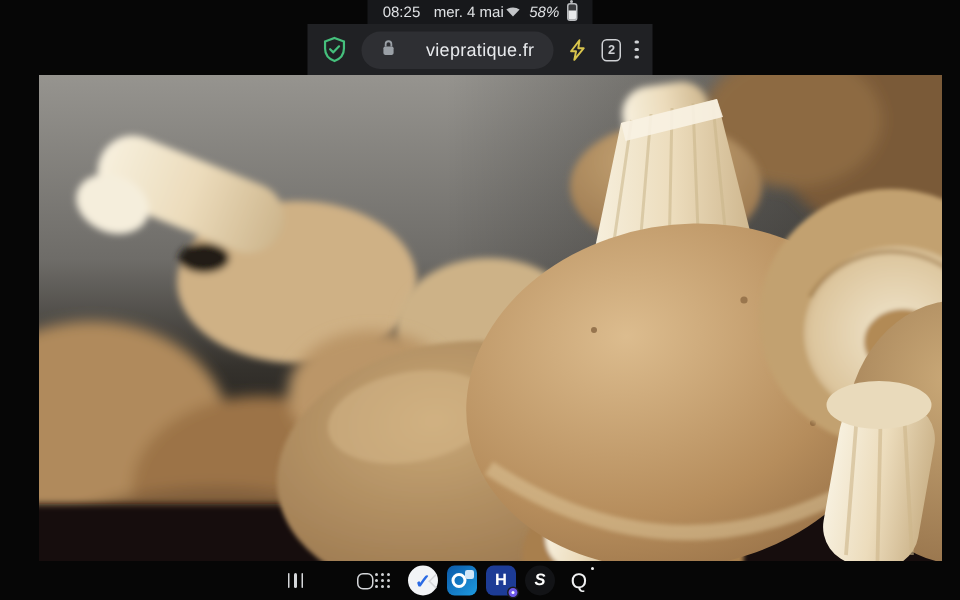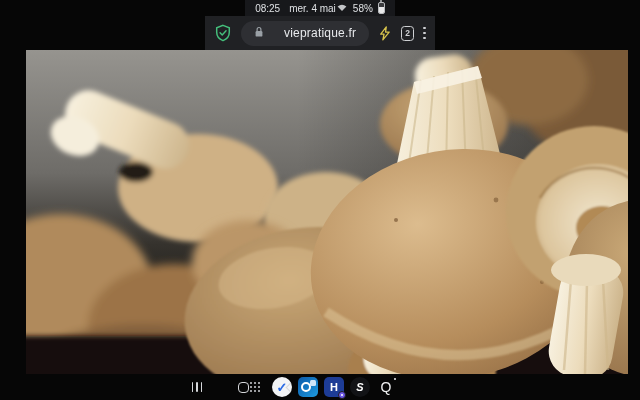--- a/index.html
+++ b/index.html
@@ -3,21 +3,21 @@
 <meta charset="utf-8">
 <style>
   * { margin:0; padding:0; box-sizing:border-box; }
   html,body { background:#000; }
   body { font-family:"Liberation Sans", sans-serif; }
   .screen { width:640px; height:400px; display:flex; flex-direction:column; background:#060606; overflow:hidden; position:relative;align-items:center; }
 
   
   .status-bar { height:16px; background:#17181b; color:#dfe1e4; display:flex; align-items:center; justify-content:space-between; padding:0 10px; font-size:10px; }
   .sb-left { display:flex; gap:9px; align-items:center; }
-  .sb-right { display:flex; gap:5px; align-items:center; }
+  .sb-right { display:flex; gap:5px; align-items:center;font-style:italic; }
   .battery-shell { width:7px; height:12px; border:1px solid #b9bbbe; border-radius:2px; position:relative; background:#3a3b3e; }
   .battery-shell::before { content:""; position:absolute; top:-3px; left:1.5px; width:2px; height:2px; background:#b9bbbe; border-radius:1px; }
   .battery-fill { position:absolute; bottom:0; left:0; right:0; height:58%; background:#e8e9ea; border-radius:0 0 1px 1px; }
 
   
   .toolbar { height:34px; background:#202124; display:flex; align-items:center; padding:0 9px; gap:9px; }
   .icon-btn { border:none; background:none; padding:0; cursor:pointer; display:flex; align-items:center; justify-content:center; }
   .url-pill { flex:1; height:25px; background:#2e2f33; border-radius:13px; display:flex; align-items:center; gap:20px; padding:0 13px; border:none; cursor:pointer; }
   .url-text { color:#e8eaed; font-size:12px; letter-spacing:.2px; }
   .tab-count-box { width:13px; height:15px; border:1.4px solid #cfd1d4; border-radius:3.5px; color:#cfd1d4; font-size:8.5px; font-weight:bold; display:flex; align-items:center; justify-content:center; }

